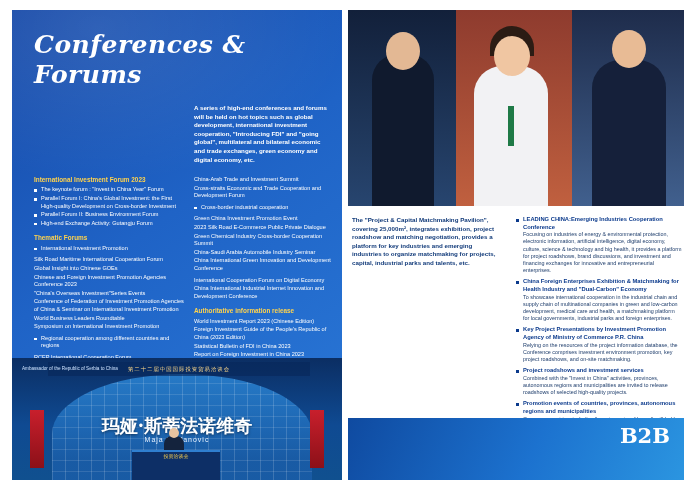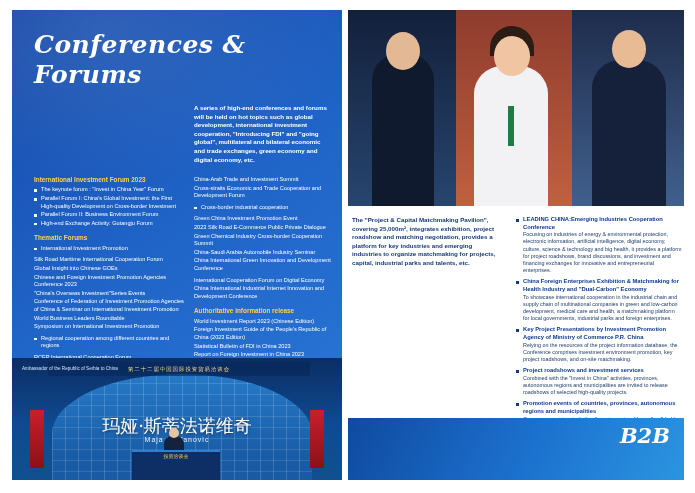--- a/index.html
+++ b/index.html
@@ -34,21 +34,21 @@
   .photo{position:absolute;left:12px;top:358px;width:330px;height:122px;overflow:hidden;
          background:linear-gradient(180deg,#0b2e63 0%,#0f4a92 55%,#10508f 100%);}
   .dome{position:absolute;left:40px;top:16px;width:260px;height:120px;border-radius:50% 50% 0 0;
         background:linear-gradient(180deg,#2b86d6 0%,#1a5da8 70%);opacity:.85;}
   .domegrid{position:absolute;left:40px;top:16px;width:260px;height:120px;border-radius:50% 50% 0 0;
         background:repeating-linear-gradient(90deg,rgba(255,255,255,.16) 0 1px,rgba(255,255,255,0) 1px 13px),
                    repeating-linear-gradient(0deg,rgba(255,255,255,.12) 0 1px,rgba(255,255,255,0) 1px 11px);}
   .banner{position:absolute;left:36px;top:4px;width:262px;height:14px;background:rgba(8,40,90,.65);
           color:#ffd98a;font-size:5.4px;line-height:14px;text-align:center;letter-spacing:1px;}
   .cnTitle{position:absolute;left:0;top:56px;width:330px;text-align:center;color:#ffffff;
-           font-family:"DejaVu Serif",serif;font-weight:normal;font-size:18px;text-shadow:0 1px 3px rgba(0,0,0,.5);}
+           font-family:"DejaVu Serif",serif;font-weight:bold;font-size:18px;text-shadow:0 1px 3px rgba(0,0,0,.5);}
   .enTitle{position:absolute;left:0;top:78px;width:330px;text-align:center;color:#e6f1ff;
            font-size:7px;letter-spacing:1px;}
   .podium{position:absolute;left:120px;top:92px;width:88px;height:30px;background:#0d2f66;border-top:2px solid #2f7fd0;}
   .podTxt{position:absolute;left:120px;top:95px;width:88px;text-align:center;color:#ffd34d;font-size:5px;}
   .speaker{position:absolute;left:152px;top:78px;width:20px;height:26px;border-radius:8px 8px 0 0;background:#14233d;}
   .head{position:absolute;left:157px;top:70px;width:10px;height:10px;border-radius:50%;background:#e7c3a0;}
   .flagL{position:absolute;left:18px;top:52px;width:14px;height:58px;background:linear-gradient(180deg,#c81f2c,#8c1018);}
   .flagR{position:absolute;left:298px;top:52px;width:14px;height:58px;background:linear-gradient(180deg,#c81f2c,#8c1018);}
   .pLabel{position:absolute;left:10px;top:8px;color:#cfe4ff;font-size:4.6px;line-height:6px;}
 
@@ -73,21 +73,21 @@
   .rcol{position:absolute;left:168px;top:206px;width:166px;color:#0e2a57;}
   .rlist{list-style:none;margin:0;padding:0;}
   .rlist>li{position:relative;padding-left:7px;margin-bottom:4px;}
   .rlist>li:before{content:"";position:absolute;left:0;top:3px;width:2.6px;height:2.6px;background:#0b3a8c;}
   .rt{font-weight:bold;font-size:5.8px;line-height:7.6px;color:#0b3a8c;display:block;}
   .rb{font-size:5.4px;line-height:7.2px;color:#22406e;display:block;}
 
   .b2b{position:absolute;left:348px;top:418px;width:336px;height:62px;
        background:linear-gradient(115deg,#0f4aa0 0%,#1c72cf 55%,#2b95e0 100%);}
   .b2bTxt{position:absolute;right:14px;top:6px;text-align:right;color:#ffffff;
-          font-family:"DejaVu Serif",serif;font-style:italic;font-weight:bold;
+          font-family:"DejaVu Serif",serif;font-weight:bold;
           font-size:21px;line-height:24px;}
 </style>
 </head>
 <body>
 
 <div class="page">
 
   <div class="left">
     <div class="title">Conferences &amp; Forums</div>
     <div class="intro">A series of high-end conferences and forums will be held on hot topics such as global development, international investment cooperation, "Introducing FDI" and "going global", multilateral and bilateral economic and trade exchanges, green economy and digital economy, etc.</div>

